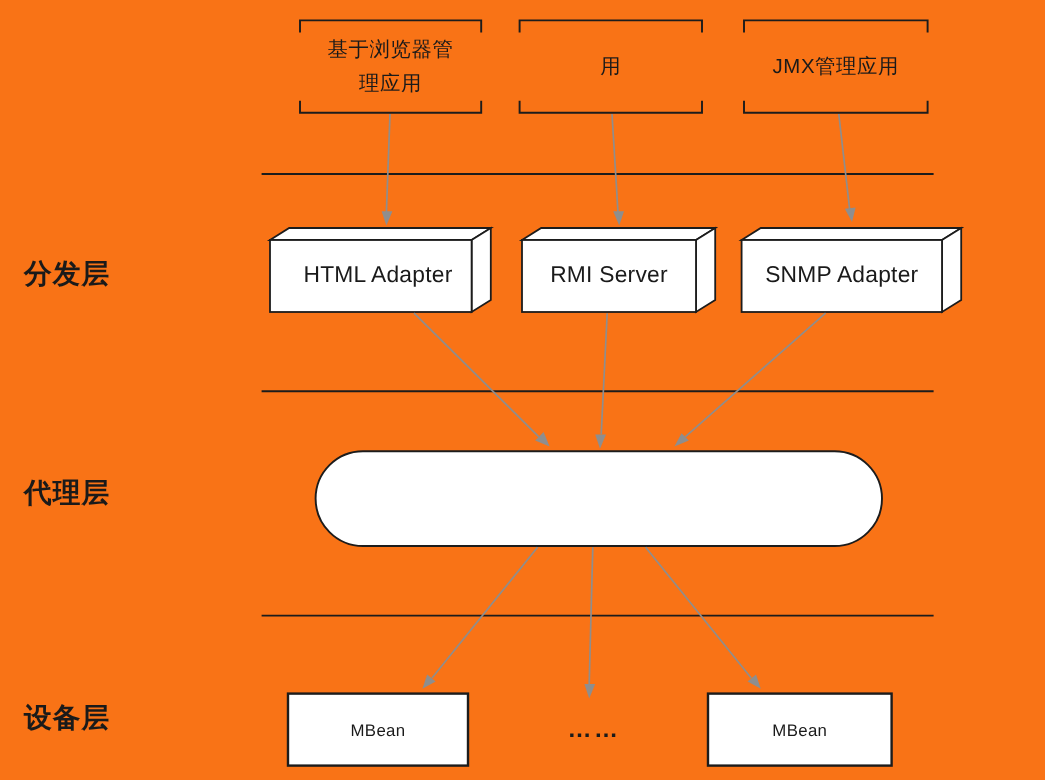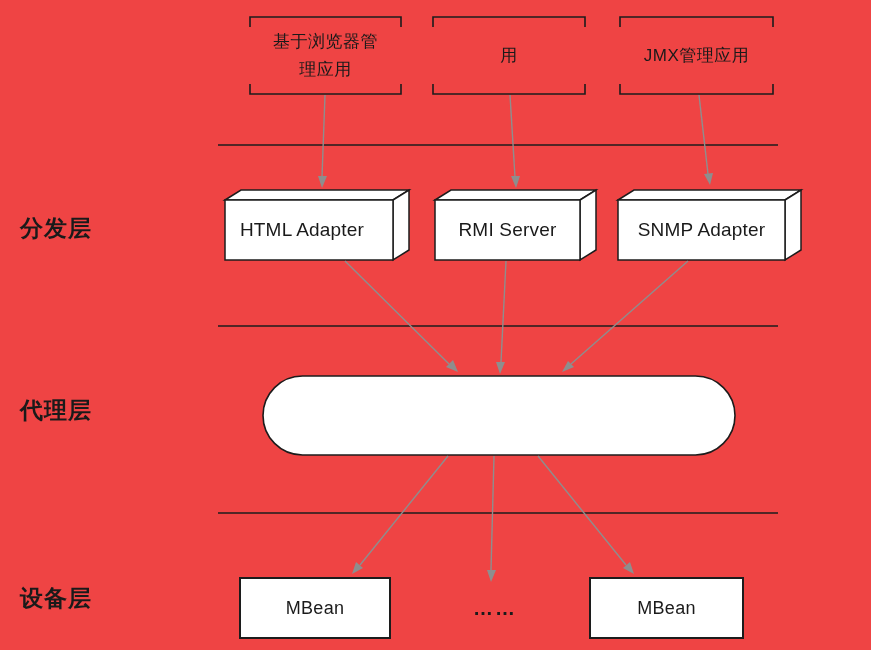--- a/index.html
+++ b/index.html
@@ -1,20 +1,20 @@
 <!DOCTYPE html>
 <html><head>
 <meta charset="utf-8">
 <style>
   html, body { margin: 0; padding: 0; background: #ffffff; }
   .stage {
     position: relative;
     width: 871px;
     height: 650px;
-    background: #ef4444;
+    background: #f97316;
     font-family: "Liberation Sans", "DejaVu Sans", sans-serif;
     color: #1a1a1a;
     overflow: hidden;
   }
   svg.shapes {
     position: absolute;
     left: 0; top: 0;
   }
   .txt {
     position: absolute;
@@ -38,21 +38,21 @@
   }
   .adapter-label {
     font-size: 19px;
     letter-spacing: 0.2px;
   }
   .server-label {
     font-size: 18px;
     letter-spacing: 0.3px;
   }
   .device-label {
-    font-size: 18px;
+    font-size: 14px;
     letter-spacing: 0.3px;
   }
   .dots-label {
     font-size: 20px;
     font-weight: 700;
     letter-spacing: 2px;
   }
 </style>
 </head>
 <body>
@@ -126,21 +126,21 @@
     <span>用</span>
   </div>
   <div class="txt app-label" style="left:620px; top:17px; width:153px; height:77px;">
     <span>JMX管理应用</span>
   </div>
 
   <div class="txt layer-label" style="left:20px; top:216px; width:100px; height:24px;">分发层</div>
   <div class="txt layer-label" style="left:20px; top:398px; width:100px; height:24px;">代理层</div>
   <div class="txt layer-label" style="left:20px; top:586px; width:100px; height:24px;">设备层</div>
 
-  <div class="txt adapter-label" style="left:230px; top:200px; width:144px; height:60px;">HTML Adapter</div>
+  <div class="txt adapter-label" style="left:243px; top:200px; width:144px; height:60px;">HTML Adapter</div>
   <div class="txt adapter-label" style="left:435px; top:200px; width:145px; height:60px;">RMI Server</div>
   <div class="txt adapter-label" style="left:618px; top:200px; width:167px; height:60px;">SNMP Adapter</div>
 
 
   <div class="txt device-label" style="left:240px; top:578px; width:150px; height:60px;">MBean</div>
   <div class="txt dots-label" style="left:440px; top:578px; width:110px; height:60px;">……</div>
   <div class="txt device-label" style="left:590px; top:578px; width:153px; height:60px;">MBean</div>
 
 </div>
 

